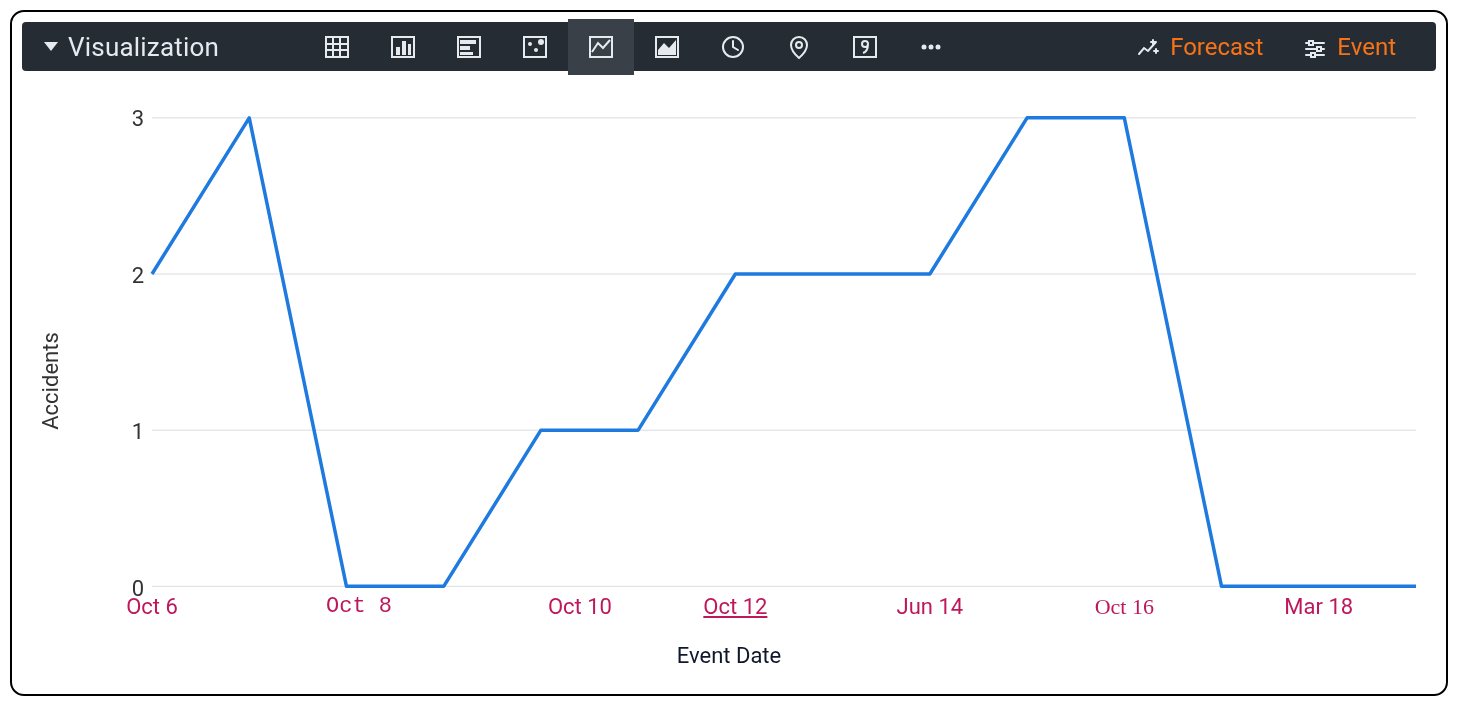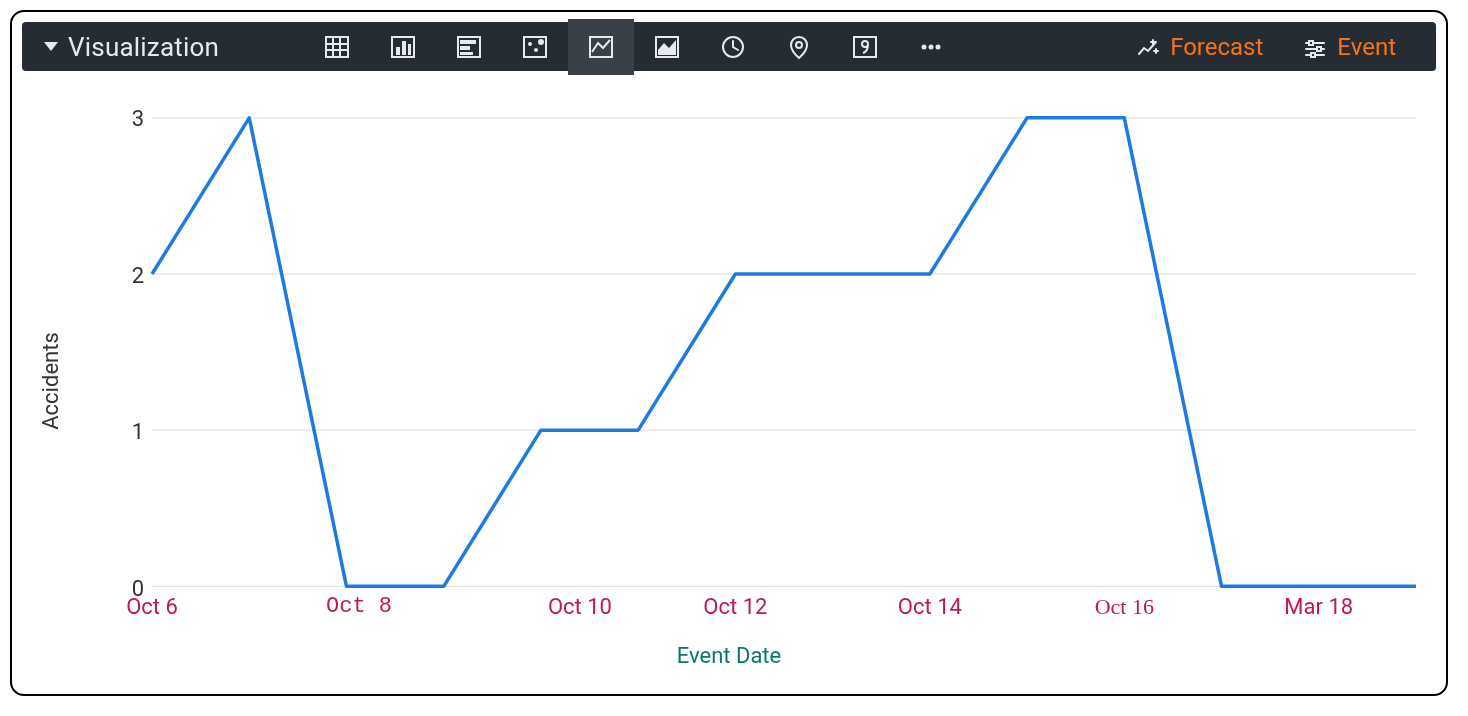--- a/index.html
+++ b/index.html
@@ -108,21 +108,21 @@
     font-size: 22px;
     color: #333;
     white-space: nowrap;
   }
   .xlabel {
     position: absolute;
     left: 0; right: 0;
     bottom: 16px;
     text-align: center;
     font-size: 22px;
-    color: #0f766e;
+    color: #0f172a;
   }
   .tick-y {
     position: absolute;
     right: calc(100% - 122px);
     transform: translateY(-50%);
     font-size: 22px;
     color: #333;
     text-align: right;
     width: 40px;
   }
@@ -258,19 +258,19 @@
     <div class="ylabel">Accidents</div>
     <div class="xlabel">Event Date</div>
 
   <div class="tick-y" style="top: 510px;">0</div>
       <div class="tick-y" style="top: 353.333px;">1</div>
       <div class="tick-y" style="top: 196.667px;">2</div>
       <div class="tick-y" style="top: 40px;">3</div>
       <div class="tick-x" style="left: 130px;">Oct 6</div>
       <div class="tick-x" style="left: 337px; font-family: Liberation Mono, monospace;">Oct 8</div>
       <div class="tick-x" style="left: 518.923px; margin-left: 39px;">Oct 10</div>
-      <div class="tick-x" style="left: 713.385px;">Oct 12</div>
-      <div class="tick-x" style="left: 907.846px;">Oct 14</div>
+      <div class="tick-x" style="left: 713.385px; text-decoration: underline;">Oct 12</div>
+      <div class="tick-x" style="left: 907.846px;">Jun 14</div>
       <div class="tick-x" style="left: 1102.31px; font-family: Liberation Serif, serif;">Oct 16</div>
       <div class="tick-x" style="left: 1296.77px;">Mar 18</div>
     </div>
 
 </div>
 
 </body></html>

